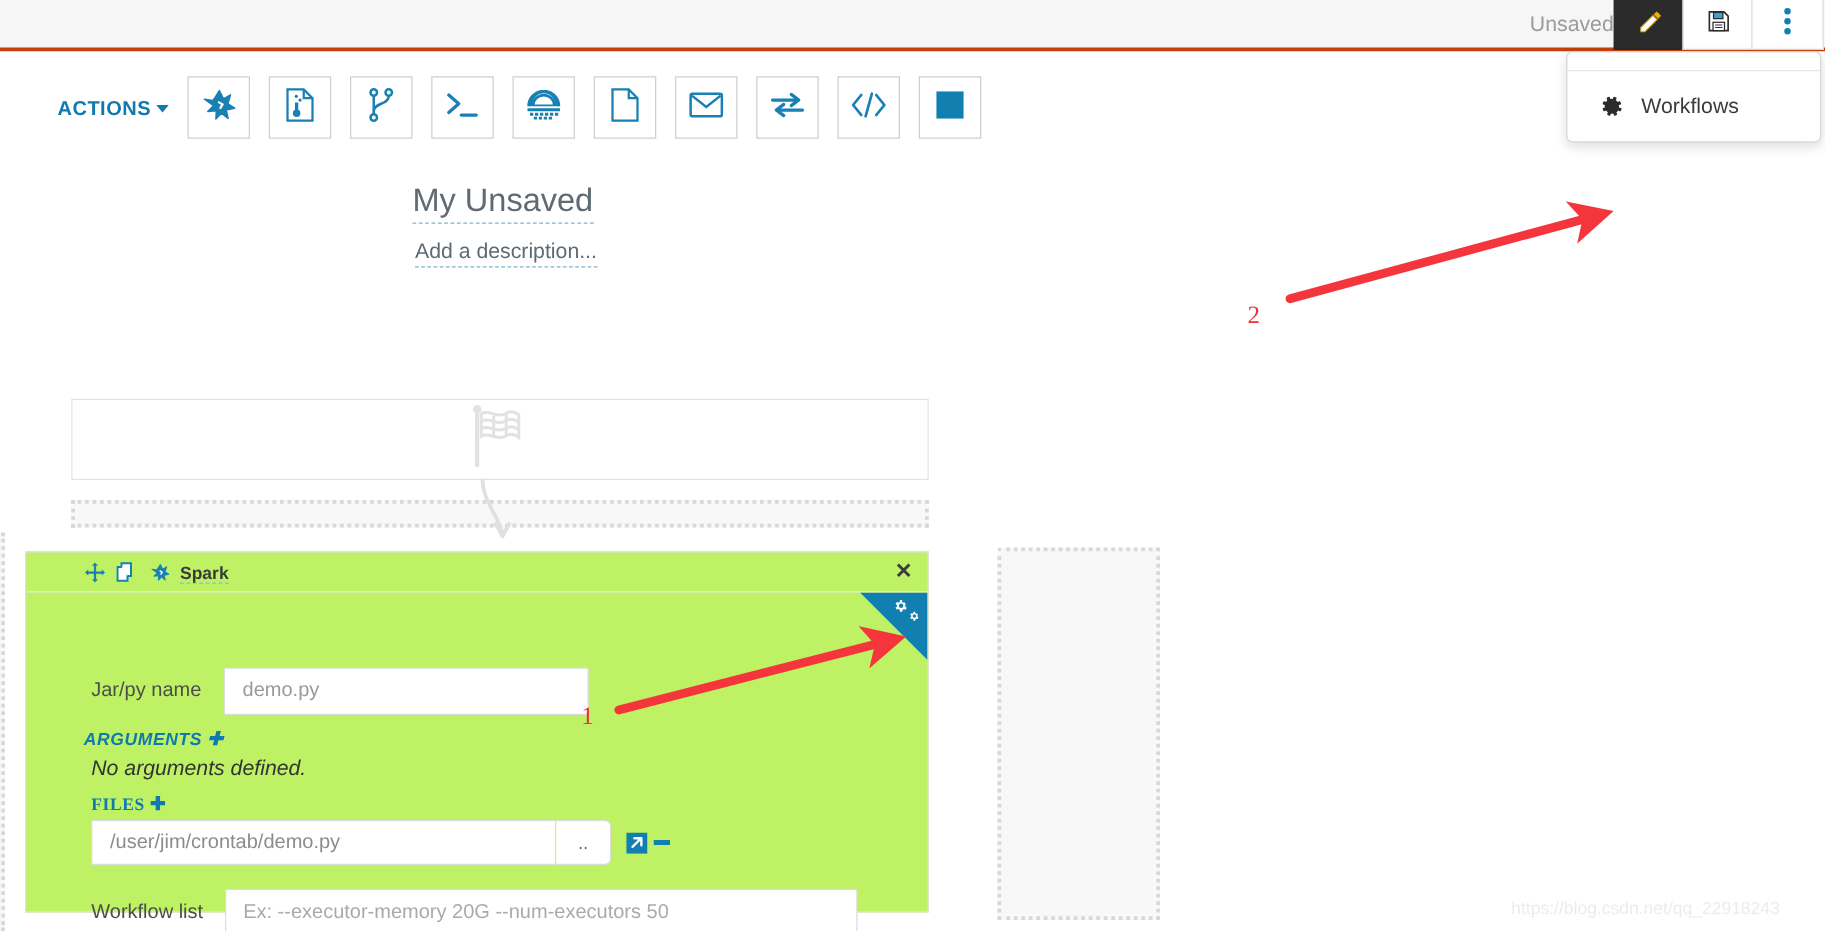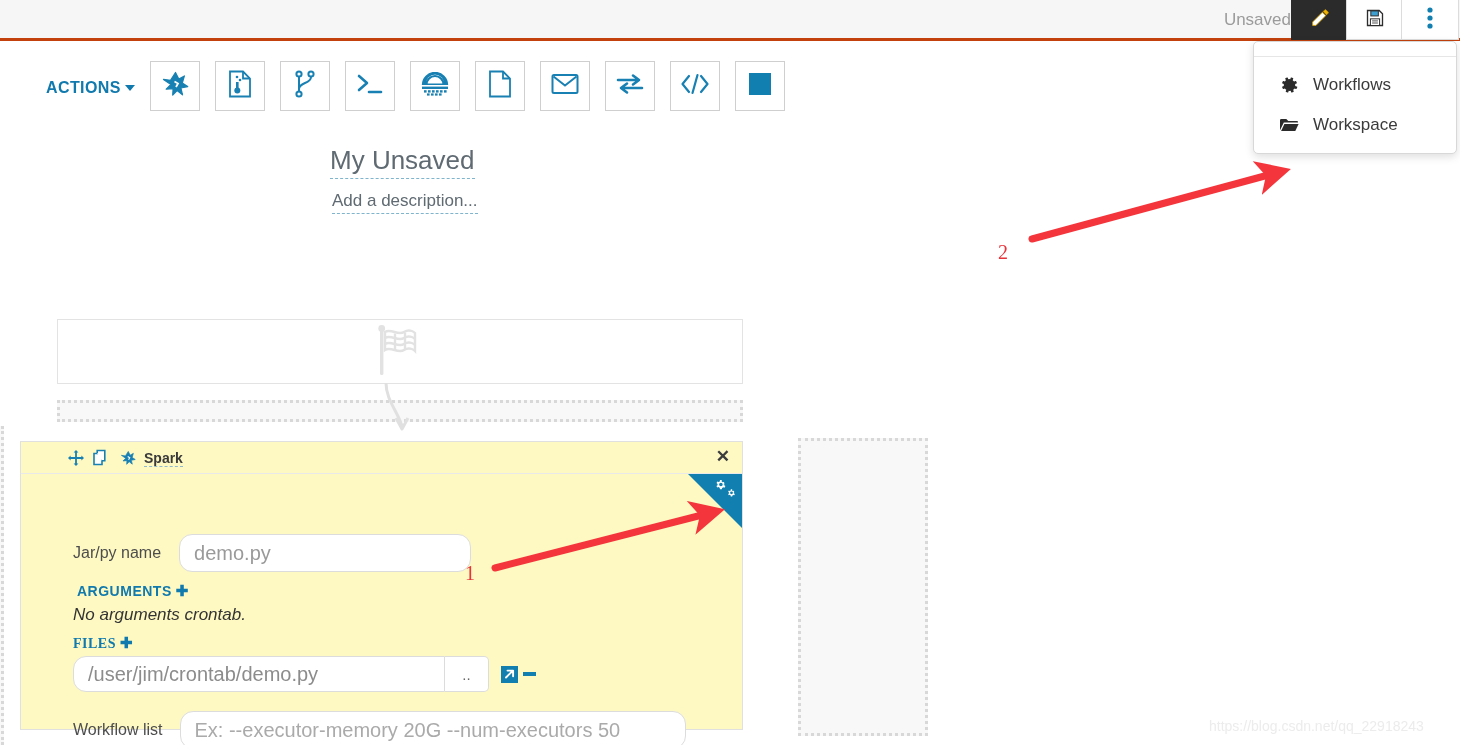--- a/index.html
+++ b/index.html
@@ -194,21 +194,21 @@
 
   
   #spark-node {
     position: absolute;
     left: 20px;
     top: 441px;
     width: 723px;
     height: 289px;
     box-sizing: border-box;
     border: 1px solid #e0e0e0;
-    background: #fef9c3;
+    background: #bef264;
   }
   #spark-head {
     position: relative;
     height: 32px;
     border-bottom: 1px solid #e9e9e9;
     display: flex;
     align-items: center;
     padding: 0 10px 0 46px;
     box-sizing: border-box;
   }
@@ -273,23 +273,23 @@
     align-items: center;
   }
   .row-label {
     font-size: 16px;
     color: #4d4d4d;
     white-space: nowrap;
   }
   .txtinput {
     box-sizing: border-box;
     border: 1px solid #dcdcdc;
-    border-radius: 13px;
+    border-radius: 1px;
     background: #ffffff;
-    font-size: 20px;
+    font-size: 16px;
     font-family: "Liberation Sans", sans-serif;
     color: #9a9a9a;
     padding: 0 14px;
     outline: none;
   }
   .txtinput::placeholder { color: #aaaaaa; }
 
   #row-jar { left: 52px; top: 60px; }
   #inp-jar { width: 292px; height: 38px; margin-left: 18px; }
 
@@ -301,21 +301,21 @@
     color: #1079ad;
     cursor: pointer;
   }
   .plus {
     display: inline-block;
     margin-left: 4px;
     font-size: 15px;
     font-weight: bold;
     color: #1079ad;
   }
-  #lbl-arguments { left: 56px; top: 108px; }
+  #lbl-arguments { left: 46px; top: 108px; font-style: italic; }
   #no-args {
     position: absolute;
     left: 52px; top: 131px;
     font-size: 17px;
     font-style: italic;
     color: #333333;
   }
   #lbl-files { left: 52px; top: 160px; font-family: Liberation Serif, serif; }
 
   #row-files { left: 52px; top: 182px; }
@@ -428,29 +428,20 @@
   <div class="menu-item">
     <span class="menu-icon">
       <svg width="18" height="18" viewBox="0 0 20 20">
         <path fill="#2b2b2b" d="M10 6.4a3.6 3.6 0 100 7.2 3.6 3.6 0 000-7.2zm0 5.5a1.9 1.9 0 110-3.8 1.9 1.9 0 010 3.8z"></path>
         <path fill="#2b2b2b" d="M18.3 11.6l-1.5-.5a6.9 6.9 0 000-2.2l1.5-.5a.7.7 0 00.4-.9l-.6-1.5a.7.7 0 00-.9-.4l-1.5.6a7 7 0 00-1.6-1.6l.6-1.5a.7.7 0 00-.4-.9l-1.5-.6a.7.7 0 00-.9.4l-.5 1.5a6.9 6.9 0 00-2.2 0l-.5-1.5a.7.7 0 00-.9-.4l-1.5.6a.7.7 0 00-.4.9l.6 1.5A7 7 0 005.4 6.2l-1.5-.6a.7.7 0 00-.9.4l-.6 1.5a.7.7 0 00.4.9l1.5.5a6.9 6.9 0 000 2.2l-1.5.5a.7.7 0 00-.4.9l.6 1.5a.7.7 0 00.9.4l1.5-.6a7 7 0 001.6 1.6l-.6 1.5a.7.7 0 00.4.9l1.5.6a.7.7 0 00.9-.4l.5-1.5a6.9 6.9 0 002.2 0l.5 1.5a.7.7 0 00.9.4l1.5-.6a.7.7 0 00.4-.9l-.6-1.5a7 7 0 001.6-1.6l1.5.6a.7.7 0 00.9-.4l.6-1.5a.7.7 0 00-.4-.9z"></path>
       </svg>
     </span>
     <span>Workflows</span>
   </div>
 
-  <div class="menu-item">
-    <span class="menu-icon">
-      <svg width="19" height="16" viewBox="0 0 19 16">
-        <path fill="#2b2b2b" d="M0 3.2A1.2 1.2 0 011.2 2h5.1l2 2H17a1 1 0 011 1v.6H3.8L0 13.2V3.2z"></path>
-        <path fill="#2b2b2b" d="M4.4 7h14.2l-3.3 7H1.1L4.4 7z"></path>
-      </svg>
-    </span>
-    <span>Workspace</span>
-  </div>
 </div>
 
 <div id="actions-label">
   <span>ACTIONS</span><span id="actions-caret"></span>
 </div>
 
 <div class="act-btn" style="left:150px">
   <span>
     <svg width="30" height="28" viewBox="0 0 30 28">
       <path d="M15.5 2.5l3.3 6.6 5.6-3.2-2.1 7.2 5.4 3.5-6.8 1.4 1.6 6.8-5.4-4.3-4.4 4.6.4-6.5-6.9.6 4.7-4.7L3.5 9.4l7 .9z" fill="#1880b2" stroke="#1880b2" stroke-width="1.2" stroke-linejoin="round"></path>
@@ -636,21 +627,21 @@
     </div>
 
     <div class="row" id="row-jar">
       <span class="row-label">Jar/py name</span>
       <input class="txtinput" id="inp-jar" type="text" value="demo.py" style="">
     </div>
 
     <div class="sec-label" id="lbl-arguments">
       <span>ARGUMENTS</span><span class="plus">✚</span>
     </div>
-    <div id="no-args">No arguments crontab.</div>
+    <div id="no-args">No arguments defined.</div>
 
     <div class="sec-label" id="lbl-files">
       <span>FILES</span><span class="plus">✚</span>
     </div>
 
     <div class="row" id="row-files">
       <input class="txtinput" id="inp-file" type="text" value="/user/jim/crontab/demo.py" style="">
       <div id="btn-browse">..</div>
       <span id="ic-open">
         <svg width="17" height="17" viewBox="0 0 17 17">

